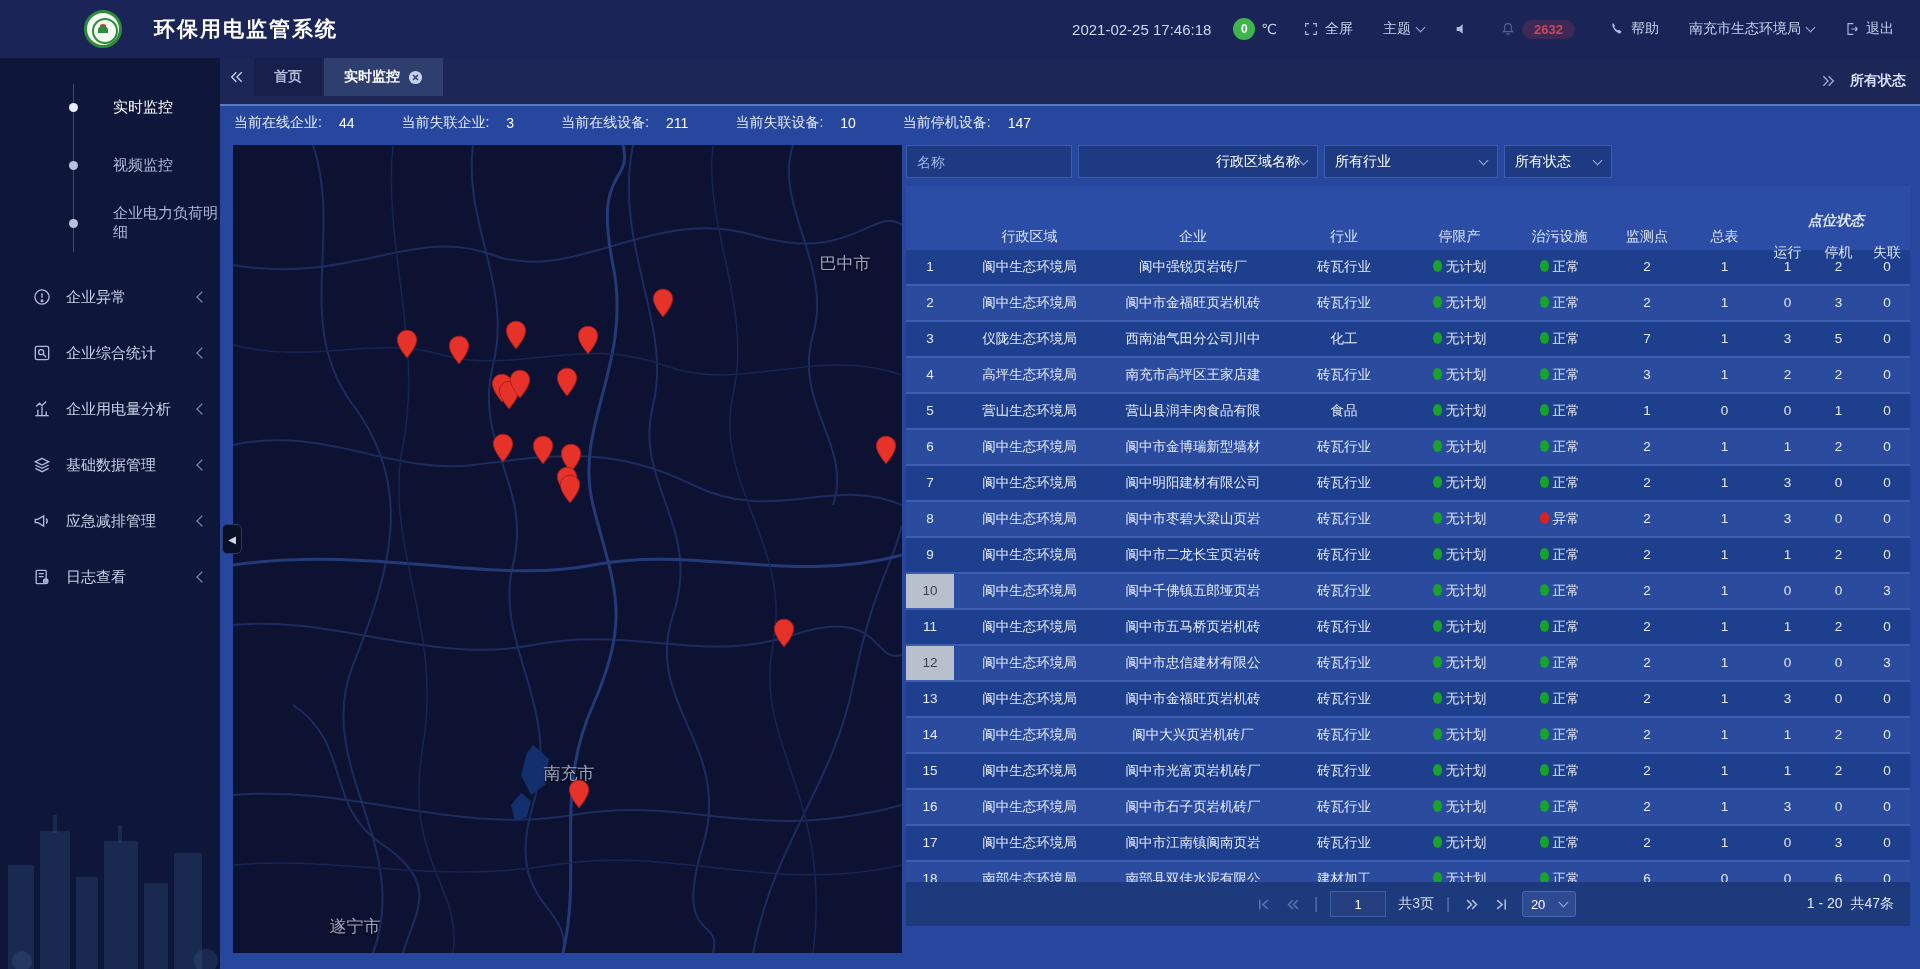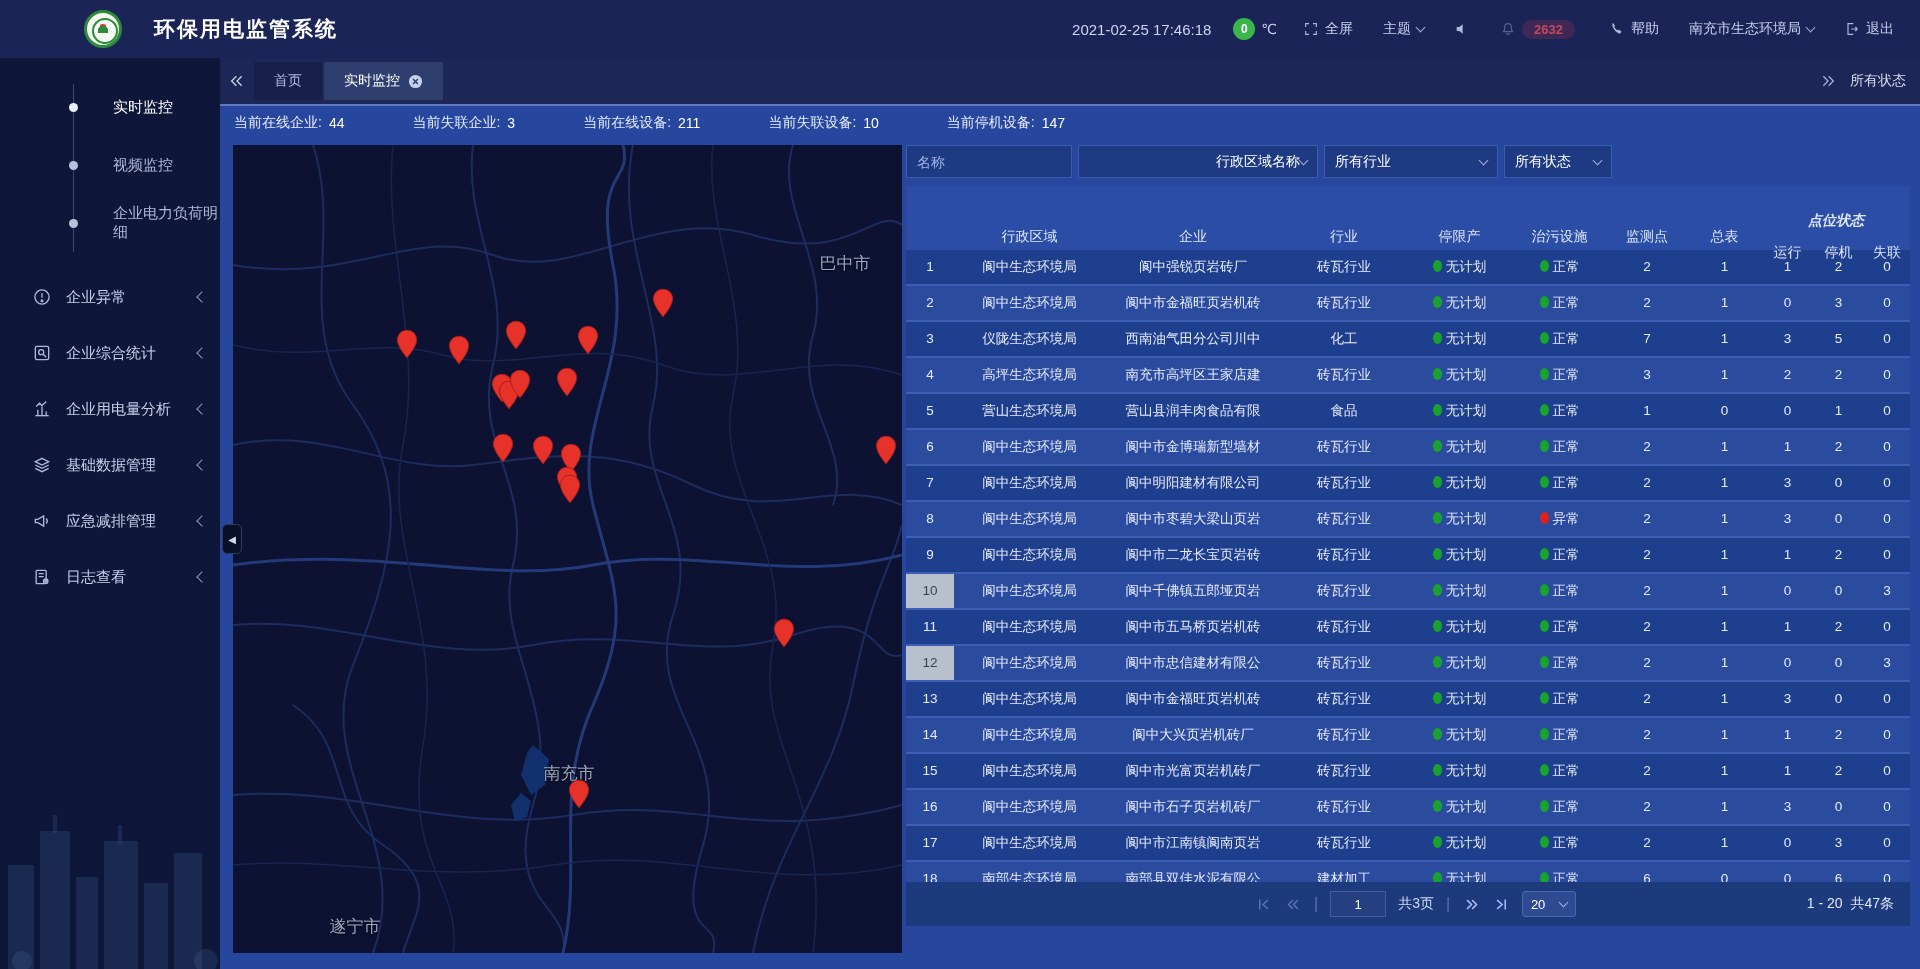--- a/index.html
+++ b/index.html
@@ -48,36 +48,36 @@
   .submenu::before { content:""; position:absolute; left:73px; top:14px; bottom:14px; width:1px; background:#3a4a78; }
   .sub-item { height:58px; display:flex; align-items:center; padding-left:69px; color:#aeb9d8;
     font-size:15px; cursor:pointer; position:relative; }
   .sub-item .bullet { width:9px; height:9px; border-radius:50%; background:#b8c2dc; margin-right:35px; flex:none; }
   .sub-item.active { color:#ffffff; }
   .sub-item.active .bullet { background:#e8eefc; }
   .skyline { position:absolute; bottom:0; left:0; opacity:0.8; }
 
   
   .content { position:absolute; top:58px; left:220px; right:0; bottom:0; display:flex; flex-direction:column; }
-  .tabbar { height:46px; background:#1c2757; display:flex; align-items:center; flex:none; position:relative; }
+  .tabbar { height:46px; background:#1c2757; display:flex; align-items:flex-start; flex:none; position:relative;font-weight:bold; }
   .tab-nav-btn { width:34px; height:38px; display:flex; align-items:center; justify-content:center;
     color:#c6d2ee; cursor:pointer; }
   .tab-nav-btn svg { width:16px; height:16px; stroke:#c6d2ee; fill:none; stroke-width:2; }
   .tab { height:38px; padding:0 20px; display:flex; align-items:center; gap:8px; font-size:14px;
     color:#aeb9d8; background:#16204b; cursor:pointer; margin-right:2px; }
   .tab.active { background:#2e3e6f; color:#ffffff; }
   .tab .tclose { width:15px; height:15px; }
   .tab-right { position:absolute; right:14px; top:0; height:46px; display:flex; align-items:center; gap:14px; }
   .tab-right svg { width:16px; height:16px; stroke:#9fb0da; fill:none; stroke-width:2; }
   .close-ops { color:#d6def5; font-size:14px; cursor:pointer; }
 
   .statsbar { height:36px; background:#27479e; border-top:2px solid #5d79c0; display:flex;
-    align-items:center; padding-left:14px; gap:68px; flex:none; }
+    align-items:center; padding-left:14px; gap:47px; flex:none; }
   .stat { display:flex; align-items:center; font-size:14px; color:#e4ebfb; }
-  .stat .val { margin-left:7px; color:#ffffff; }
+  .stat .val { margin-left:17px; color:#ffffff; }
 
   
   .workspace { flex:1; position:relative; padding:5px 10px 14px 13px; display:flex; gap:4px; }
   .map-panel { width:669px; height:808px; flex:none; position:relative; background:#0d1232; overflow:hidden; }
   .roads { position:absolute; left:0; top:0; }
   .city-label { position:absolute; transform:translate(-50%,-50%); color:#9aa6c4; font-size:17px;
     white-space:nowrap; text-shadow:0 1px 2px #000; }
   .pin { position:absolute; width:22px; height:30px; transform:translate(-50%,-90%); cursor:pointer; }
   .collapse-btn { position:absolute; left:2px; top:384px; width:20px; height:30px; background:#0a1126;
     border:1px solid #2a3a6a; border-radius:5px; display:flex; align-items:center; justify-content:center;

